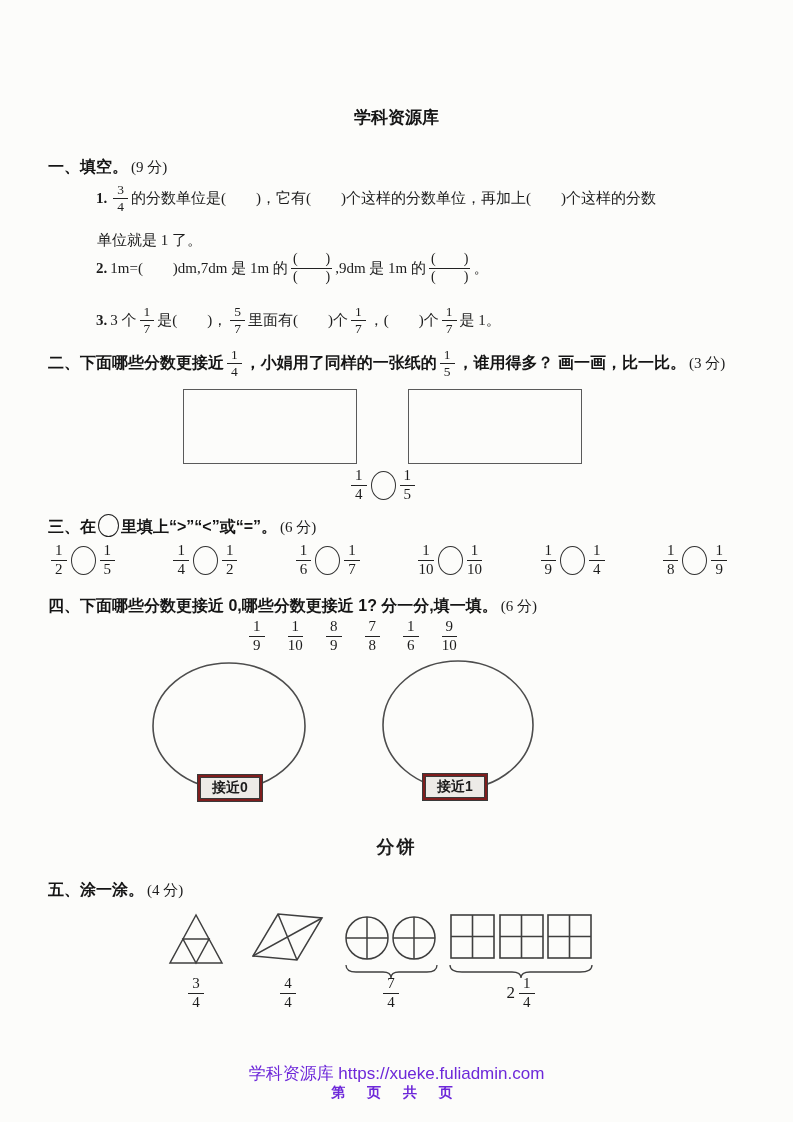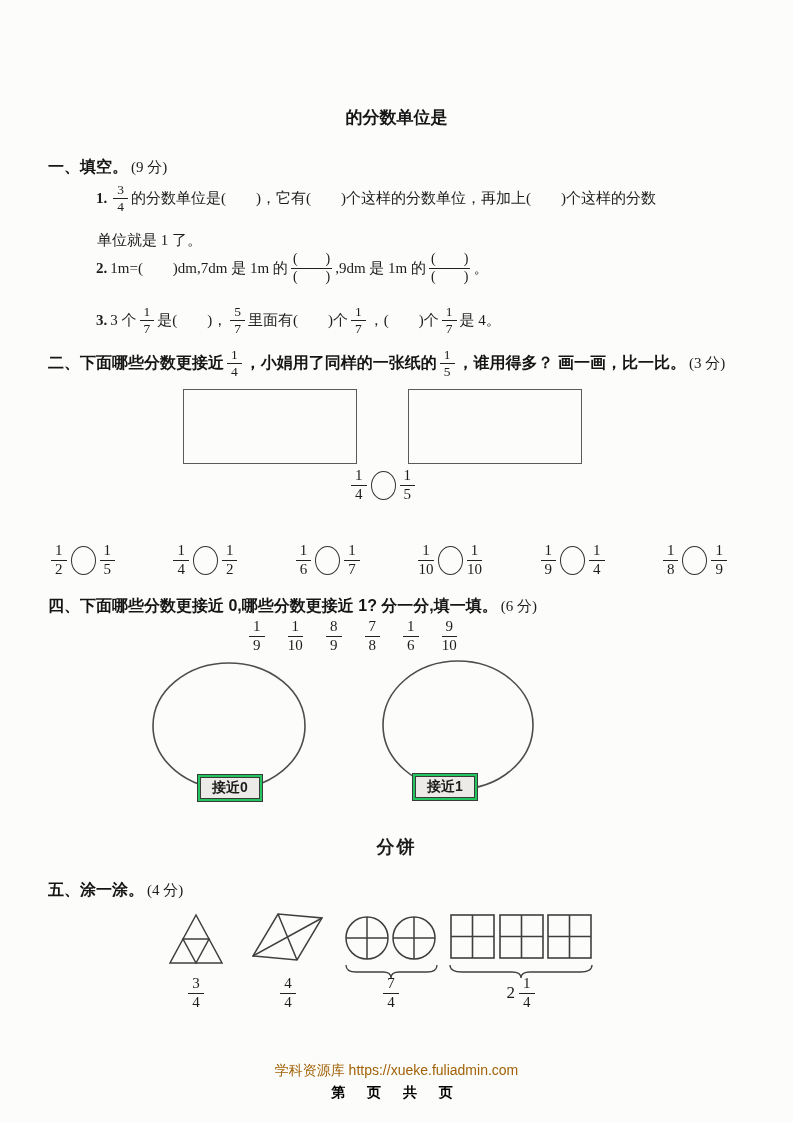--- a/index.html
+++ b/index.html
@@ -22,37 +22,37 @@
   .frac.big { font-size:15px; }
   
   .bfrac { font-size:14px; }
   .bfrac .fn { padding:0 2px 1px 2px; }
   
   .cmpc { display:inline-block; width:23px; height:27px; border:1.6px solid #333;
           border-radius:50%; margin:0 1px; background:transparent; flex:0 0 auto; }
   .circ-inline { display:inline-block; width:19px; height:21px; border:1.5px solid #222;
                  border-radius:50%; vertical-align:-5px; margin:0 2px; }
   .rectbox { border:1.6px solid #5a5a5a; background:transparent; }
-  .tag { border:1.2px solid #3a3a3a; background:#22c55e; padding:2px; }
+  .tag { border:1.2px solid #3a3a3a; background:#7f1d1d; padding:2px; }
   .tag-inner { border:1.2px solid #3a3a3a; background:#edebe7; padding:1px 11px;
                font-family:"Liberation Sans", sans-serif; font-weight:bold; font-size:14px; }
   .mid-label { font-family:Liberation Serif, serif; font-weight:bold; font-size:18px; letter-spacing:2px; }
   .shape-label { display:flex; align-items:center; justify-content:center; }
   .whole { font-size:17px; margin-right:1px; }
-  .foot-site { font-family:"Liberation Sans", sans-serif; color:#a16207; font-size:14px; }
-  .foot-page { font-family:"Liberation Sans", sans-serif; color:#000000; font-size:14px;
+  .foot-site { font-family:"Liberation Sans", sans-serif; color:#6d28d9; font-size:17px; }
+  .foot-page { font-family:"Liberation Sans", sans-serif; color:#6d28d9; font-size:14px;
                font-weight:bold; letter-spacing:9px; }
   svg { display:block; }
 </style>
 </head>
 <body>
 
 <div class="page">
 
-  <div class="abs center hdr" style="top:106px; font-size:17px;">的分数单位是</div>
+  <div class="abs center hdr" style="top:106px; font-size:17px;">学科资源库</div>
 
   <div class="abs row" style="top:157px; left:48px;">
     <span class="hdr">一、填空。</span>
     <span class="pts">(9 分)</span>
   </div>
 
   <div class="abs row" style="top:183px; left:96px;">
     <span class="qno">1.</span>
     <span class="frac">
       <span class="fn">3</span>
@@ -92,21 +92,21 @@
     <span>里面有(　　)个</span>
     <span class="frac">
       <span class="fn">1</span>
       <span class="fd">7</span>
     </span>
     <span>，(　　)个</span>
     <span class="frac">
       <span class="fn">1</span>
       <span class="fd">7</span>
     </span>
-    <span>是 4。</span>
+    <span>是 1。</span>
   </div>
 
   <div class="abs row" style="top:348px; left:48px;">
     <span class="hdr">二、下面哪些分数更接近</span>
     <span class="frac">
       <span class="fn">1</span>
       <span class="fd">4</span>
     </span>
     <span class="hdr">，小娟用了同样的一张纸的</span>
     <span class="frac">
@@ -125,20 +125,23 @@
       <span class="fn">1</span>
       <span class="fd">4</span>
     </span>
     <span class="cmpc"></span>
     <span class="frac big">
       <span class="fn">1</span>
       <span class="fd">5</span>
     </span>
   </div>
 
+  <div class="abs" style="top:514px; left:48px;">
+    <span class="hdr">三、在</span><span class="circ-inline"></span><span class="hdr">里填上“&gt;”“&lt;”或“=”。</span><span class="pts">(6 分)</span>
+  </div>
 
   <div class="abs row" style="top:543px; left:48px; width:682px; justify-content:space-between;">
     <span class="row">
       <span class="frac big">
           <span class="fn">1</span>
           <span class="fd">2</span>
         </span>
       <span class="cmpc"></span>
       <span class="frac big">
           <span class="fn">1</span>
@@ -237,21 +240,21 @@
   <svg class="abs" style="top:660px; left:150px;" width="158" height="136" viewBox="0 0 158 136">
     <ellipse cx="79" cy="66" rx="76" ry="63" fill="none" stroke="#4d4d4d" stroke-width="1.6"></ellipse>
   </svg>
   <svg class="abs" style="top:658px; left:380px;" width="156" height="138" viewBox="0 0 156 138">
     <ellipse cx="78" cy="67" rx="75" ry="64" fill="none" stroke="#4d4d4d" stroke-width="1.6"></ellipse>
   </svg>
 
   <div class="abs tag" style="top:774px; left:197px;">
     <div class="tag-inner">接近0</div>
   </div>
-  <div class="abs tag" style="top:773px; left:412px;">
+  <div class="abs tag" style="top:773px; left:422px;">
     <div class="tag-inner">接近1</div>
   </div>
 
   <div class="abs center mid-label" style="top:835px;">分饼</div>
 
   <div class="abs row" style="top:880px; left:48px;">
     <span class="hdr">五、涂一涂。</span>
     <span class="pts">(4 分)</span>
   </div>
 

